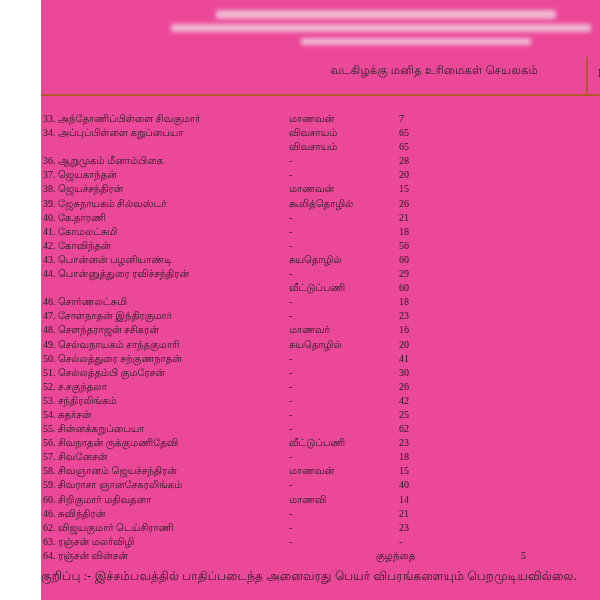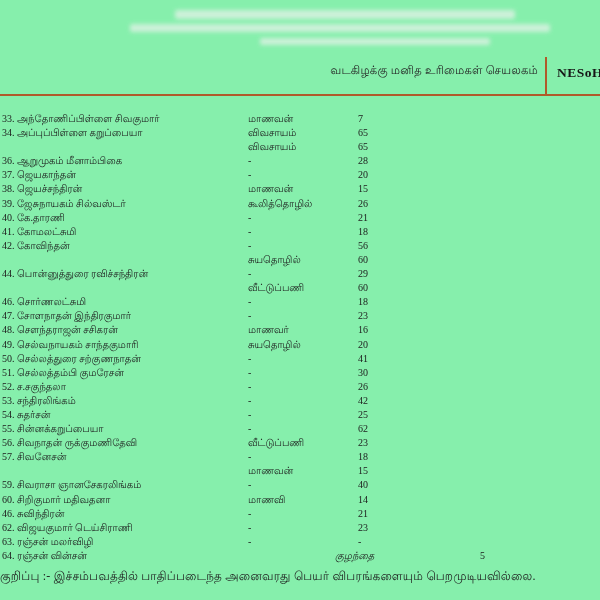--- a/index.html
+++ b/index.html
@@ -6,22 +6,23 @@
   body{
     width:600px;height:600px;
     background:#ffffff;
     font-family:"Liberation Serif","DejaVu Serif",serif;
     overflow:hidden;
     position:relative;
     color:#1c1c1c;
   }
   .page{
     position:absolute;inset:0;
-    background:#86efac;
+    background:#ec4899;
     overflow:hidden;
+    margin-left:41px;
   }
   
   .ghost{
     position:absolute;
     background:#f2f2f1;
     filter:blur(2px);
     opacity:.65;
     border-radius:2px;
   }
   .g1{left:175px;top:10px;width:340px;height:9px;}
@@ -68,21 +69,21 @@
   .row{
     position:relative;
     height:14.1px;
     line-height:14.1px;
     font-size:10px;
     white-space:nowrap;
   }
   .c-name{position:absolute;left:0;}
   .c-occ{position:absolute;left:246px;}
   .c-age{position:absolute;left:356px;}
-  .row.indent .c-occ{left:333px;font-style:italic;}
+  .row.indent .c-occ{left:333px;}
   .row.indent .c-age{left:478px;}
 
   
   .note{
     position:absolute;
     left:0;top:569px;
     font-size:12px;
     letter-spacing:.2px;
     white-space:nowrap;
     color:#1c1c1c;
@@ -146,20 +147,21 @@
         <span class="c-name">41. கோமலட்சுமி</span>
         <span class="c-occ">-</span>
         <span class="c-age">18</span>
       </div>
       <div class="row">
         <span class="c-name">42. கோவிந்தன்</span>
         <span class="c-occ">-</span>
         <span class="c-age">56</span>
       </div>
       <div class="row">
+        <span class="c-name">43. பொன்னன் பழனியாண்டி</span>
         <span class="c-occ">சுயதொழில்</span>
         <span class="c-age">60</span>
       </div>
       <div class="row">
         <span class="c-name">44. பொன்னுத்துரை ரவிச்சந்திரன்</span>
         <span class="c-occ">-</span>
         <span class="c-age">29</span>
       </div>
       <div class="row">
         <span class="c-occ">வீட்டுப்பணி</span>
@@ -219,20 +221,21 @@
         <span class="c-name">56. சிவநாதன் ருக்குமணிதேவி</span>
         <span class="c-occ">வீட்டுப்பணி</span>
         <span class="c-age">23</span>
       </div>
       <div class="row">
         <span class="c-name">57. சிவனேசன்</span>
         <span class="c-occ">-</span>
         <span class="c-age">18</span>
       </div>
       <div class="row">
+        <span class="c-name">58. சிவஞானம் ஜெயச்சந்திரன்</span>
         <span class="c-occ">மாணவன்</span>
         <span class="c-age">15</span>
       </div>
       <div class="row">
         <span class="c-name">59. சிவராசா ஞானசேகரலிங்கம்</span>
         <span class="c-occ">-</span>
         <span class="c-age">40</span>
       </div>
       <div class="row">
         <span class="c-name">60. சிறிகுமார் மதிவதனா</span>

